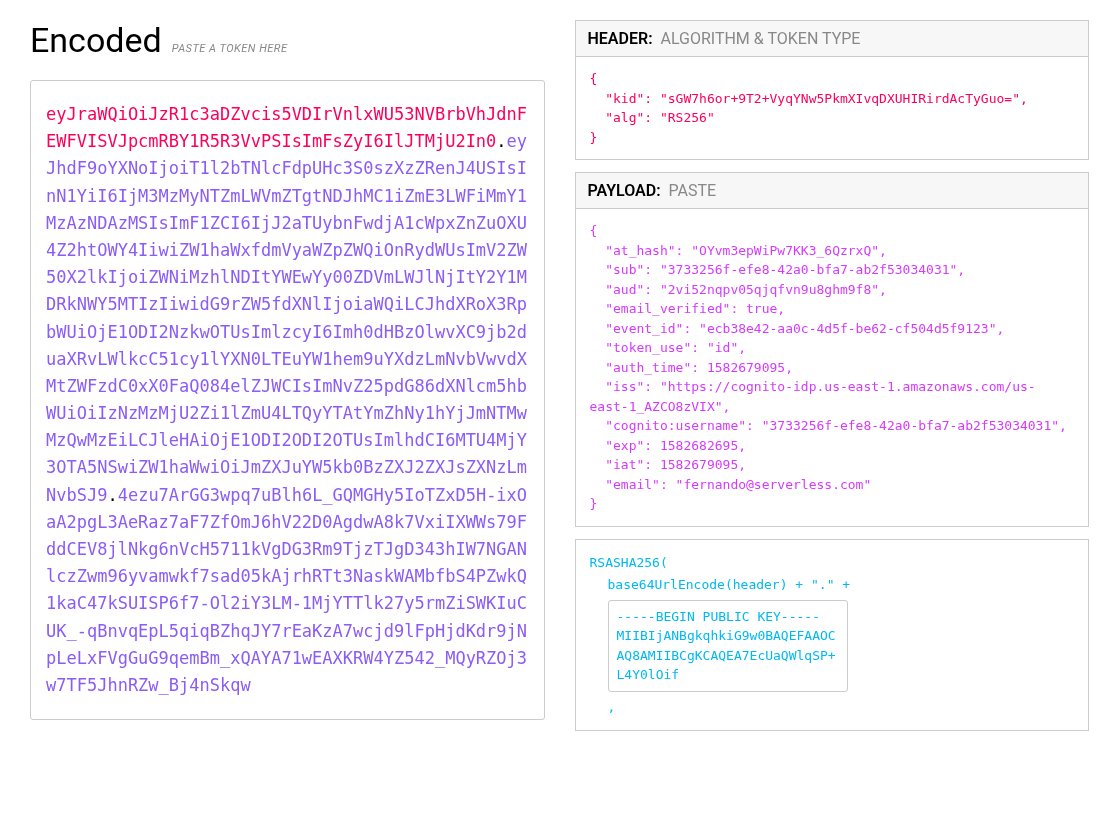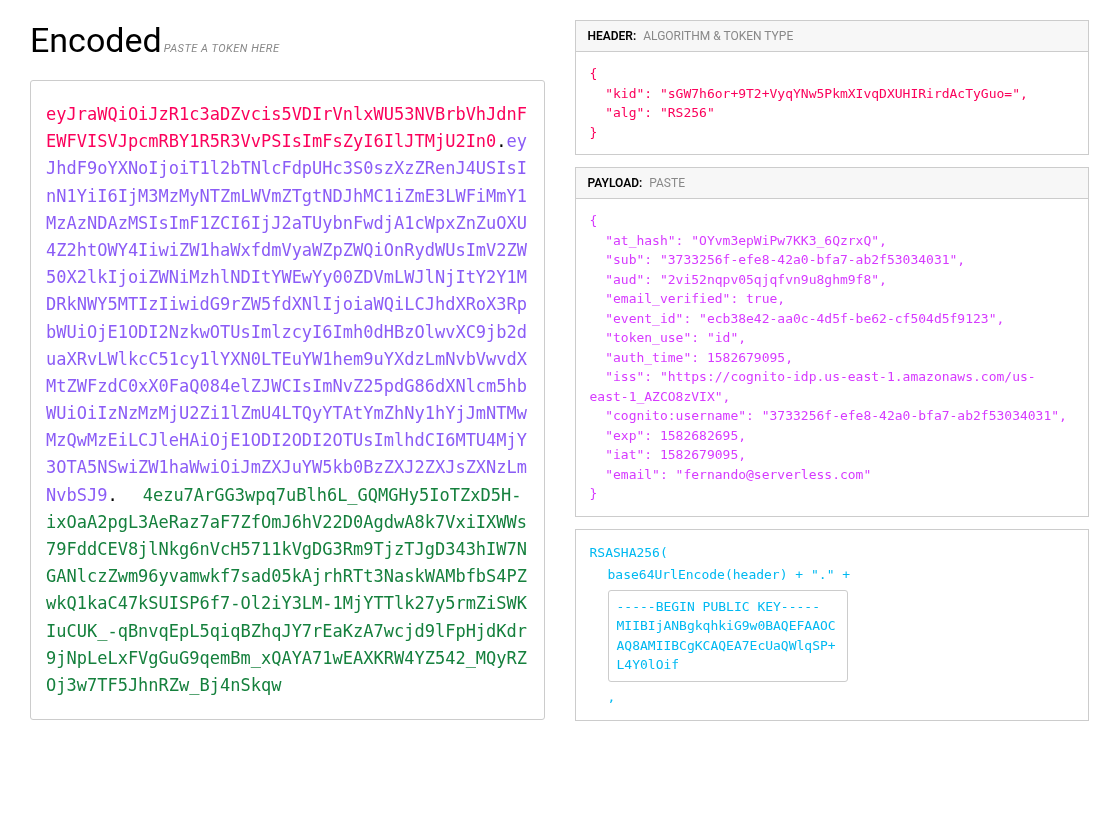--- a/index.html
+++ b/index.html
@@ -16,21 +16,21 @@
     padding: 20px 30px;
     gap: 30px;
   }
   .col {
     flex: 1;
     min-width: 0;
   }
   .heading {
     display: flex;
     align-items: baseline;
-    gap: 2px;
+    gap: 10px;
     margin-bottom: 20px;
   }
   .heading h1 {
     font-size: 34px;
     font-weight: 400;
     margin: 0;
     color: #000;
   }
   .heading .hint {
     font-size: 11px;
@@ -47,27 +47,27 @@
     padding: 20px 15px;
     font-family: "Menlo", "Consolas", monospace;
     font-size: 17px;
     line-height: 1.6;
     word-break: break-all;
     white-space: normal;
   }
   .tok-header { color: #8b5cf6; }
   .tok-dot { color: #000; }
   .tok-payload { color: #fb015b; }
-  .tok-sig { color: #15803d; margin-left: 25px; }
+  .tok-sig { color: #8b5cf6; }
   .section-header {
     background: #f7f7f7;
     border: 1px solid #ccc;
     border-bottom: none;
     padding: 8px 12px;
-    font-size: 12px;
+    font-size: 16px;
   }
   .section-header strong { font-weight: 600; color: #000; }
   .section-header .sub { color: #888; margin-left: 4px; font-weight: 400; }
   .section-body {
     border: 1px solid #ccc;
     padding: 12px 14px;
     margin-bottom: 12px;
     font-family: "Menlo","Consolas",monospace;
     font-size: 13px;
     line-height: 1.5;

